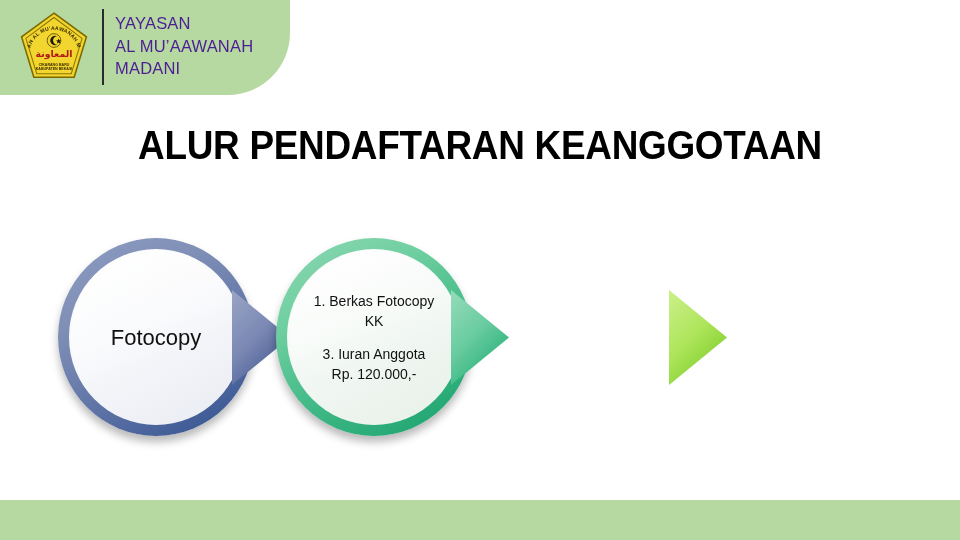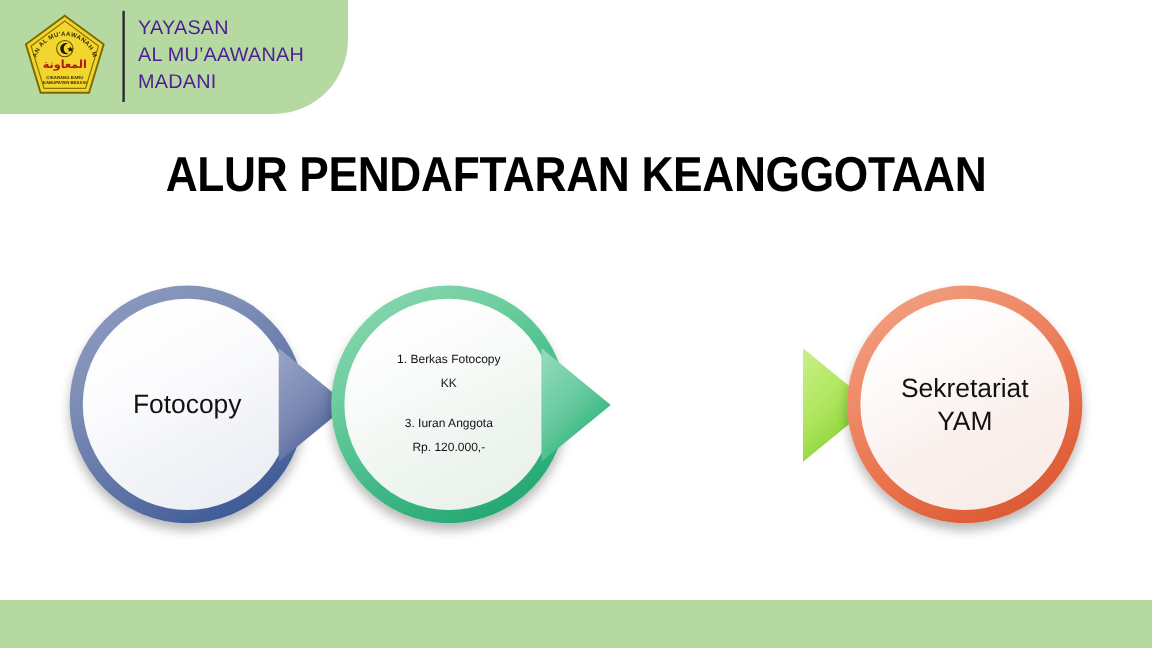--- a/index.html
+++ b/index.html
@@ -110,21 +110,21 @@
     position: absolute;
     left: 16px;
     right: 16px;
     top: 50%;
     transform: translateY(-50%);
     text-align: center;
     color: #111111;
     font-family: "Liberation Sans Narrow", "Liberation Sans", sans-serif;
   }
   .label-big { font-size: 22px; line-height: 27px; }
-  .label-list { font-size: 10px; line-height: 20px; }
+  .label-list { font-size: 14px; line-height: 20px; }
   .label-list .gap { display: block; height: 13px; }
 
   
   .n1 .ring  { background: linear-gradient(150deg, #8e9cc2 0%, #7f8fb6 30%, #5f74a6 62%, #2f4f8e 100%); }
   .n1 .inner { background: linear-gradient(150deg, #ffffff 0%, #f7f8fb 45%, #e8ebf2 100%); }
   .n2 .ring  { background: linear-gradient(150deg, #8fd8b4 0%, #6fcfa0 30%, #40b886 62%, #16a06a 100%); }
   .n2 .inner { background: linear-gradient(150deg, #ffffff 0%, #f3f8f4 45%, #e7f0e9 100%); }
   .n3 .ring  { background: linear-gradient(150deg, #c8ef7e 0%, #b3e861 30%, #8ed63b 62%, #64b81c 100%); }
   .n3 .inner { background: linear-gradient(150deg, #ffffff 0%, #f5f9ee 45%, #eaf2e2 100%); }
   .n4 .ring  { background: linear-gradient(150deg, #f3a586 0%, #ef8d6b 30%, #e86f49 62%, #d4502a 100%); }
@@ -211,26 +211,16 @@
       <br>
       <span>Rp. 120.000,-</span>
     </div>
   </div>
 
   <div class="arrow a2" style="left:451px;"></div>
 
 
   <div class="arrow a3" style="left:669px;"></div>
 
-  <div class="node n4" style="left:706px;">
-    <div class="ring"></div>
-    <div class="inner"></div>
-    <div class="gloss"></div>
-    <div class="label label-big">
-      <span>Sekretariat</span>
-      <br>
-      <span>YAM</span>
-    </div>
-  </div>
 
 </div>
 
 <div class="footer-band"></div>
 
 </body></html>

